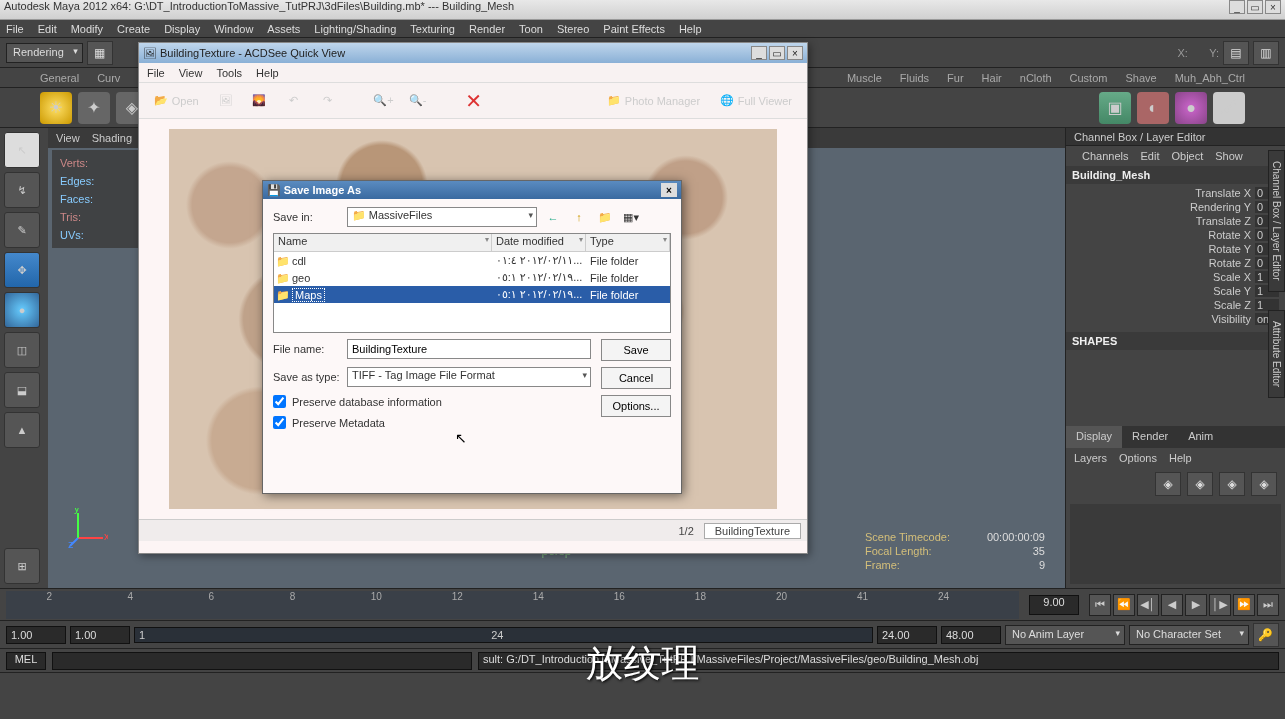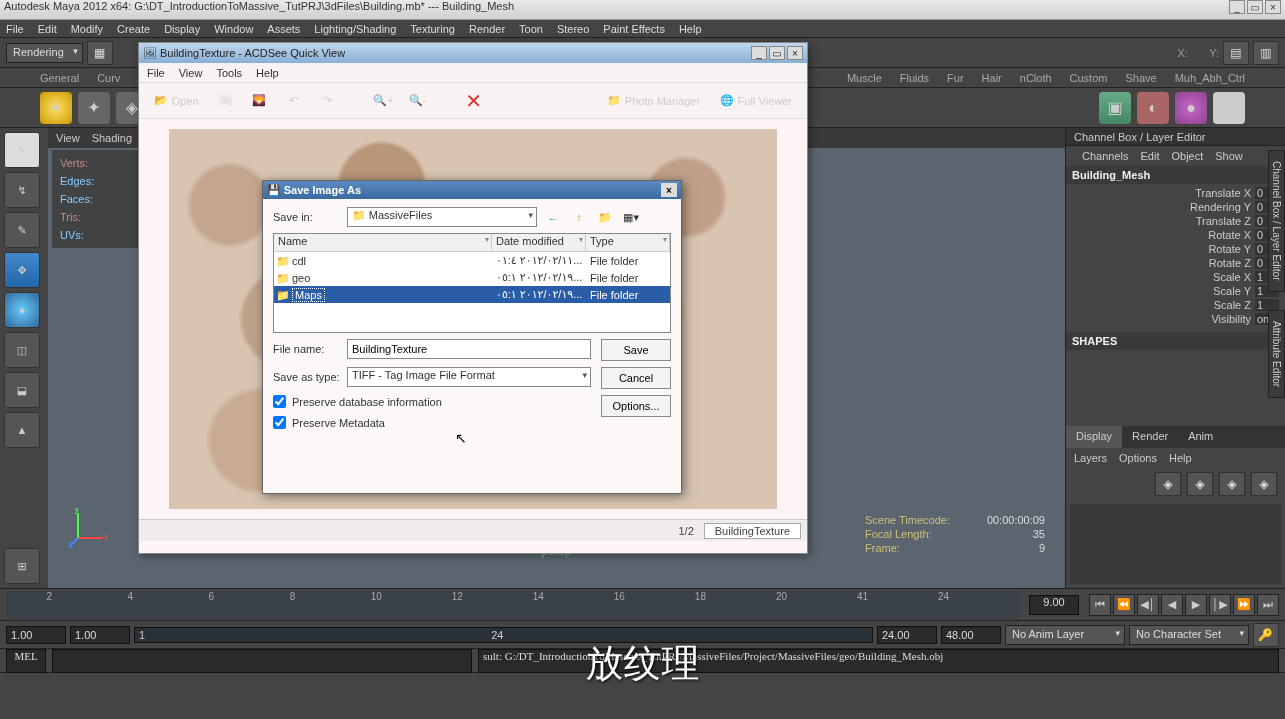--- a/index.html
+++ b/index.html
@@ -35,35 +35,35 @@
 .attr-list{padding:2px 4px;}
 .attr-row{display:flex;justify-content:flex-end;gap:4px;padding:1px 2px;}
 .attr-row .lbl{color:#ccc;text-align:right;flex:1;}
 .attr-row .val{width:24px;background:#333;color:#ccc;text-align:left;padding:0 2px;}
 .shapes-hdr{background:#3a3a3a;padding:3px 6px;font-weight:bold;color:#eee;margin-top:4px;}
 .disp-tabs{display:flex;background:#333;height:22px;}
 .disp-tabs span{padding:4px 10px;cursor:pointer;}
 .disp-tabs .active{background:#555;}
 .layer-menu{display:flex;gap:12px;padding:4px 8px;}
 .layer-btns{display:flex;gap:6px;padding:4px 8px;justify-content:flex-end;}
-.right-statbox{position:absolute;right:230px;bottom:157px;color:#d4bf7a;padding:6px 10px;font-size:12px;width:200px;}
+.right-statbox{position:absolute;right:230px;bottom:140px;color:#d4bf7a;padding:6px 10px;font-size:12px;width:200px;}
 .right-statbox .row{display:flex;justify-content:space-between;margin:2px 0;}
 .right-statbox .v{color:#ddd;}
 
 .timeslider{background:#444;height:32px;display:flex;align-items:center;border-top:1px solid #222;}
 .ticks{flex:1;height:28px;background:#3a4048;position:relative;margin:0 6px;}
 .ticklbl{position:absolute;top:0;font-size:10px;color:#aaa;}
 .curframe{width:50px;height:20px;background:#2a2a2a;color:#ddd;text-align:center;border:1px solid #111;margin:0 4px;}
 .playctrls{display:flex;gap:2px;margin:0 6px;}
 .playbtn{width:22px;height:22px;background:#555;border:1px solid #222;display:flex;align-items:center;justify-content:center;cursor:pointer;}
 .range-row{background:#444;height:28px;display:flex;align-items:center;padding:0 6px;gap:4px;border-top:1px solid #222;}
 .rangebox{width:60px;height:18px;background:#2a2a2a;border:1px solid #111;color:#ddd;padding:0 4px;}
 .range-track{flex:1;height:16px;background:#2a3038;border:1px solid #111;position:relative;}
 .cmdline{background:#444;height:24px;display:flex;align-items:center;padding:0 6px;gap:6px;border-top:1px solid #222;}
-.cmdbox{background:#2a2a2a;border:1px solid #111;height:24px;padding:0 4px;color:#ddd;font-family:Liberation Serif, serif;}
+.cmdbox{background:#2a2a2a;border:1px solid #111;height:18px;padding:0 4px;color:#ddd;}
 .statusbar{background:#444;height:22px;border-top:1px solid #222;}
 
 
 .acdsee{position:absolute;top:42px;left:138px;width:670px;height:512px;background:#fdf5f5;border:1px solid #888;box-shadow:2px 2px 8px rgba(0,0,0,0.4);}
 .ac-title{height:20px;background:linear-gradient(#bfd6ec,#8ab0d6);display:flex;align-items:center;padding:0 4px;color:#222;}
 .ac-title .winctrl{margin-left:auto;display:flex;gap:2px;}
 .ac-menu{height:20px;display:flex;align-items:center;padding:0 8px;gap:14px;background:#f8f2f2;color:#333;border-bottom:1px solid #ddd;}
 .ac-tools{height:36px;display:flex;align-items:center;padding:0 8px;gap:6px;background:#f8f2f2;border-bottom:1px solid #ddd;}
 .ac-ibtn{width:28px;height:28px;border:1px solid transparent;display:flex;align-items:center;justify-content:center;cursor:pointer;border-radius:3px;}
 .ac-open{display:flex;align-items:center;gap:4px;padding:2px 6px;border:1px solid transparent;border-radius:3px;cursor:pointer;}

